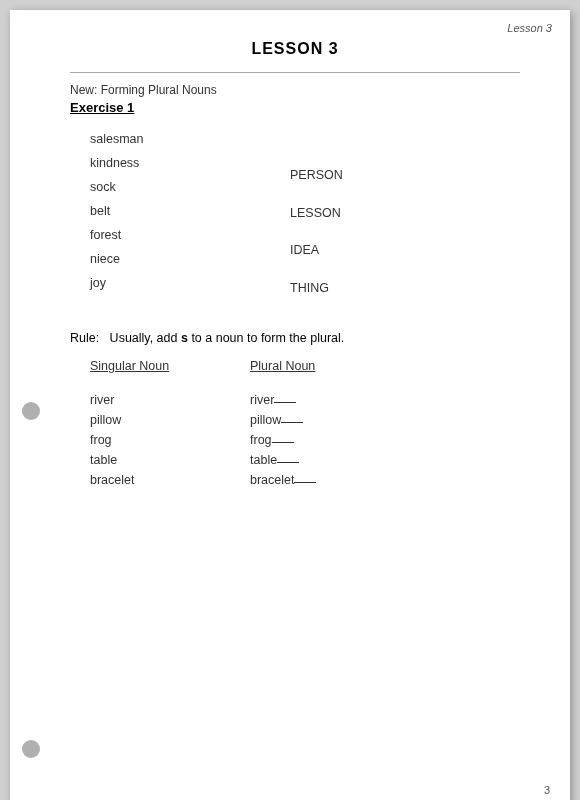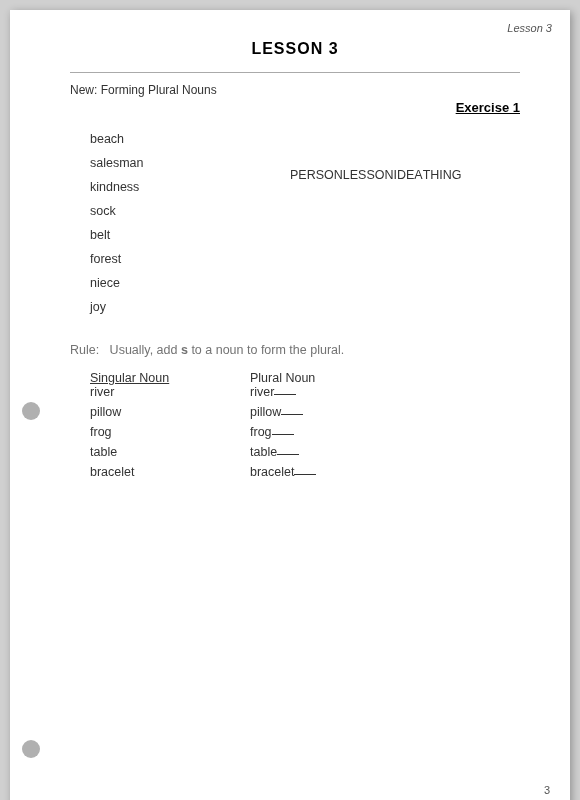--- a/index.html
+++ b/index.html
@@ -55,21 +55,20 @@
       color: #333;
       margin-bottom: 0;
       line-height: 1.6;
     }
 
     .exercise-title {
       font-size: 13px;
       font-weight: bold;
       text-decoration: underline;
       margin-bottom: 12px;
-      text-align: right;
     }
 
     .exercise-section {
       margin-bottom: 24px;
     }
 
     
     .ex1-container {
       display: flex;
       margin-bottom: 8px;
@@ -77,21 +76,21 @@
 
     .ex1-left {
       width: 220px;
       display: flex;
       flex-direction: column;
     }
 
     .ex1-right {
       flex: 1;
       display: flex;
-      flex-direction: row;
+      flex-direction: column;
       justify-content: flex-start;
       padding-top: 30px;
     }
 
     .ex1-word {
       font-size: 12.5px;
       color: #333;
       padding: 5px 0;
       padding-left: 20px;
     }
@@ -109,49 +108,50 @@
       left: 12px;
       width: 18px;
       height: 18px;
       border-radius: 50%;
       background: #b0b0b0;
     }
 
     
     .rule-line {
       font-size: 12.5px;
-      color: #737373;
+      color: #000000;
       margin-bottom: 14px;
     }
 
     .rule-line span.rule-label {
       font-weight: normal;
     }
 
     .bold-s {
       font-weight: bold;
     }
 
     .table-header-row {
       display: flex;
-      margin-bottom: 0;
+      margin-bottom: 20px;
       padding-left: 20px;
     }
 
     .col-singular {
       width: 160px;
       font-size: 12.5px;
       color: #333;
       text-decoration: underline;
     }
 
     .col-plural {
       flex: 1;
       font-size: 12.5px;
       color: #333;
+      text-decoration: underline;
     }
 
     .table-data-row {
       display: flex;
       padding-left: 20px;
       margin-bottom: 6px;
       justify-content: center;
     }
 
     .cell-singular {
@@ -197,21 +197,20 @@
 
   <div class="subtitle-block">
     <div>New: Forming Plural Nouns</div>
   </div>
 
   <div class="exercise-section">
     <div class="exercise-title">Exercise 1</div>
 
     <div class="ex1-container">
       <div class="ex1-left">
-        <div class="ex1-word">beach</div>
         <div class="ex1-word">salesman</div>
         <div class="ex1-word">kindness</div>
         <div class="ex1-word">sock</div>
         <div class="ex1-word">belt</div>
         <div class="ex1-word">forest</div>
         <div class="ex1-word">niece</div>
         <div class="ex1-word">joy</div>
       </div>
       <div class="ex1-right">
         <div class="ex1-category">PERSON</div>

